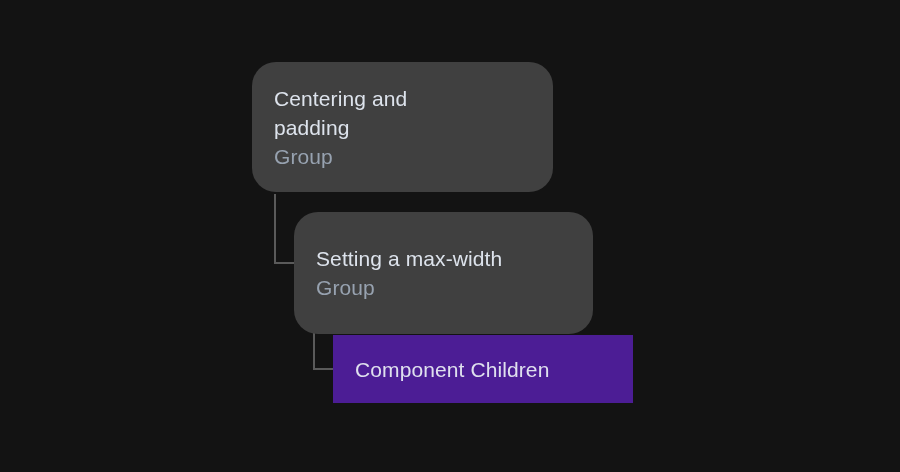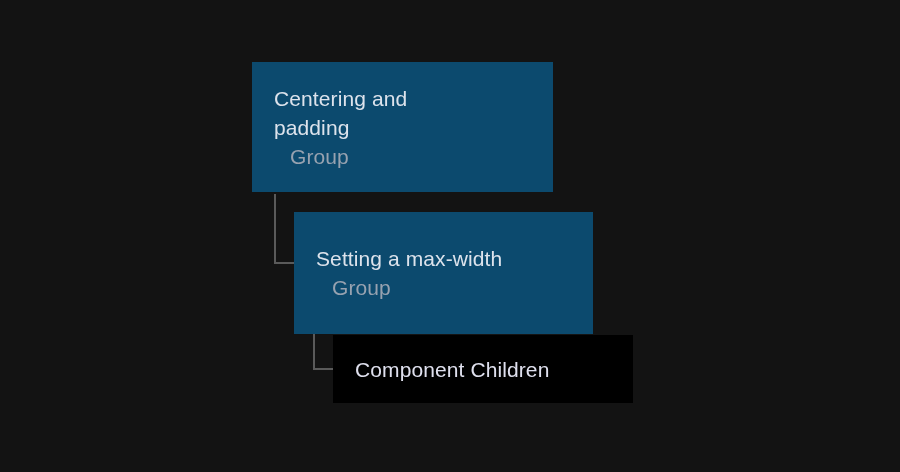--- a/index.html
+++ b/index.html
@@ -59,28 +59,28 @@
     line-height: 29px;
     color: #dde3ec;
     letter-spacing: 0.1px;
     white-space: pre-line;
   }
   .node-subtitle {
     font-size: 21px;
     line-height: 29px;
     color: #97a2b0;
     letter-spacing: 0.1px;
-    margin-left: 16px;
   }
 
   .node-group {
-    background: #0c4a6e;
+    background: #404040;
+    border-radius: 24px;
   }
   .node-component {
-    background: #000000;
+    background: #4c1d95;
   }
   .node-component .node-title {
     color: #dfe0ee;
   }
 </style>
 </head>
 <body>
 
 <div id="canvas">
 

